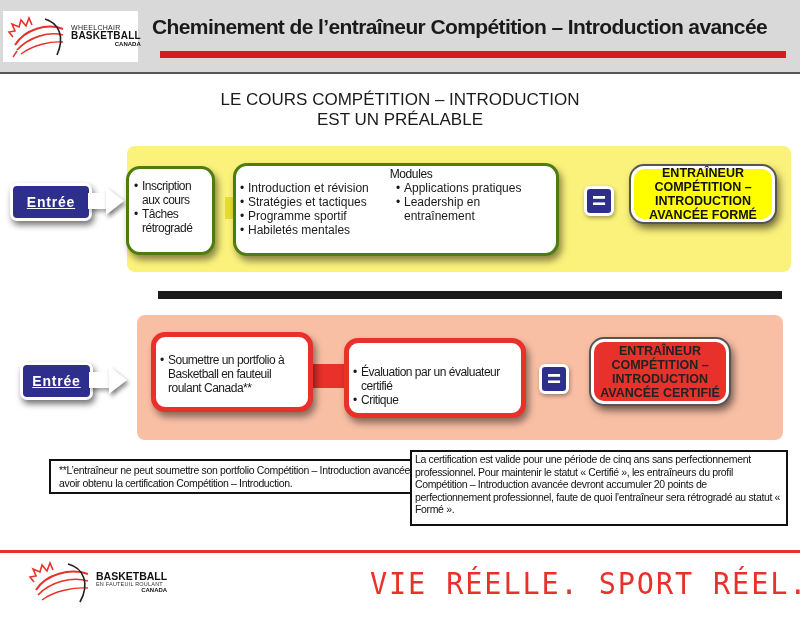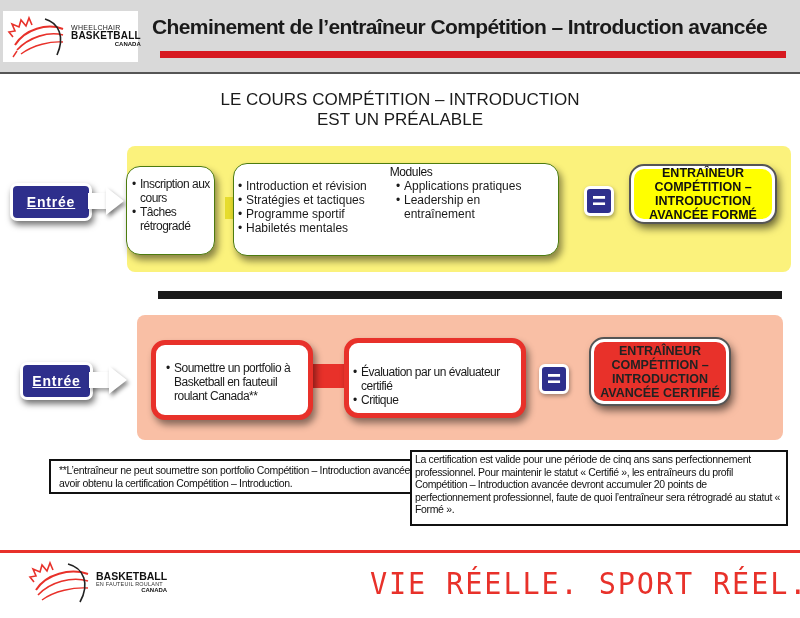--- a/index.html
+++ b/index.html
@@ -25,21 +25,21 @@
 
   .step-label {
     position: absolute; height: 38px; background: #2e2f8c; color: #fff; font-weight: bold; font-size: 14px; letter-spacing: 0.8px;
     border-radius: 7px; border: 3px solid #fff; box-shadow: 2px 4px 6px rgba(0,0,0,0.55);
     display: flex; align-items: center; justify-content: center; text-decoration: underline;
   }
   .arrow-shape { position: absolute; width: 0; height: 0; border-top: 14px solid transparent; border-bottom: 14px solid transparent; border-left: 18px solid #fff; filter: drop-shadow(2px 3px 2px rgba(0,0,0,0.45)); }
   .arrow-stem { position: absolute; height: 16px; background: #fff; box-shadow: 2px 3px 4px rgba(0,0,0,0.35); }
 
   .box { position: absolute; background: #fff; border-radius: 14px; box-shadow: 3px 5px 7px rgba(0,0,0,0.45); }
-  .box.yellow { border: 1px solid #4d7c0f; }
+  .box.yellow { border: 3px solid #4d7c0f; }
   .box.red { border: 5px solid #e8312a; }
   .connector { position: absolute; }
 
   .bul { font-size: 12px; line-height: 14px; color: #1a1a1a; }
   .bul li { list-style: none; position: relative; padding-left: 8px; }
   .bul li::before { content: "•"; position: absolute; left: 0; }
   .narrow { letter-spacing: -0.5px; }
 
   .eq-btn { position: absolute; width: 30px; height: 30px; background: #2e2f8c; border: 3px solid #fff; border-radius: 6px; box-shadow: 1px 2px 4px rgba(0,0,0,0.35); display: flex; align-items: center; justify-content: center; color: #fff; font-weight: bold; font-size: 24px; line-height: 1; }
 
@@ -127,21 +127,21 @@
 <div class="divider"></div>
 
 <div class="band band-salmon"></div>
 
 <div class="step-label" style="left:20px; top:362px; width:73px;">Entrée</div>
 <div class="arrow-stem" style="left:89px; top:372px; width:24px;"></div>
 <div class="arrow-shape" style="left:109px; top:366px;"></div>
 
 <div class="connector" style="left:305px; top:364px; width:50px; height:24px; background:#e8312a;"></div>
 
-<div class="box red" style="left:151px; top:340px; width:162px; height:80px; padding:16px 4px 4px 10px;">
+<div class="box red" style="left:151px; top:332px; width:162px; height:80px; padding:16px 4px 4px 4px;">
   <ul class="bul narrow">
     <li>Soumettre un portfolio à Basketball en fauteuil roulant Canada**</li>
   </ul>
 </div>
 
 <div class="box red" style="left:344px; top:338px; width:182px; height:80px; padding:22px 4px 4px 4px;">
   <ul class="bul narrow">
     <li>Évaluation par un évaluateur certifié</li>
     <li>Critique</li>
   </ul>

